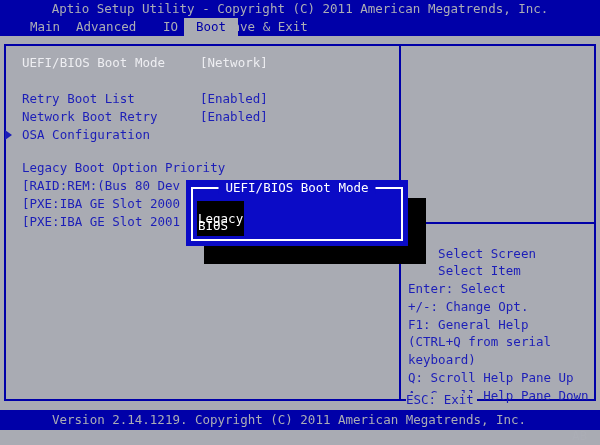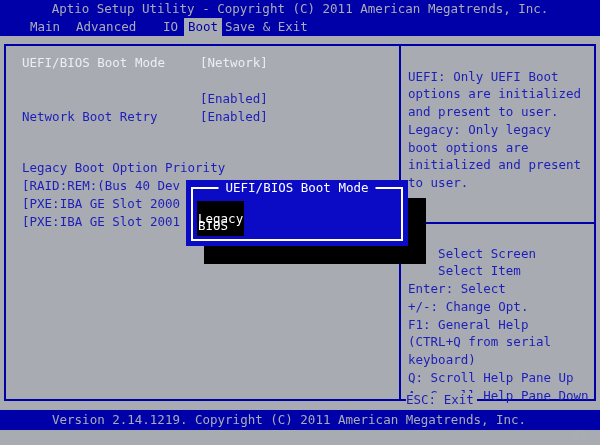--- a/index.html
+++ b/index.html
@@ -7,21 +7,21 @@
     position:relative;width:600px;height:445px;overflow:hidden;
     background:var(--bg,#a9abb3);
     font-family:"DejaVu Sans Mono","Liberation Mono",monospace;
     font-size:12.5px;font-weight:normal;line-height:17.8px;
   }
   
   .titlebar{position:absolute;left:0;top:0;width:600px;height:18px;background:var(--bar,#0000a8);
     color:var(--gray_text,#abadb5);text-align:center;line-height:18px;}
   .menubar{position:absolute;left:0;top:18px;width:600px;height:18px;background:var(--bar,#0000a8);}
   .menu-item{position:absolute;top:0;height:18px;line-height:18px;color:var(--gray_text,#abadb5);white-space:pre;cursor:default;}
-  .menu-item.selected{background:var(--bg,#a9abb3);color:var(--bar,#0000a8);padding:0 4px;}
+  .menu-item.selected{background:var(--bg,#a9abb3);color:var(--bar,#0000a8);padding:0 12px;}
   #mi0{left:30px}#mi1{left:76px}#mi2{left:163px}#mi3{left:184px}#mi4{left:225px}
 
   
   .main-border{position:absolute;left:4px;top:44px;width:592px;height:357px;
     border:2px solid var(--bar,#0000a8);box-sizing:border-box;}
   .vdivider{position:absolute;left:399px;top:44px;width:2px;height:357px;background:var(--bar,#0000a8);}
   .hdivider{position:absolute;left:400px;top:222px;width:194px;height:2px;background:var(--bar,#0000a8);}
 
   
   .opt-row{position:absolute;left:0;width:396px;height:17px;line-height:14px;}
@@ -74,46 +74,44 @@
 
   <div class="main-border"></div>
   <div class="vdivider"></div>
   <div class="hdivider"></div>
 
   <div class="opt-row selected-row" style="top:56px">
     <span class="lbl">UEFI/BIOS Boot Mode</span>
     <span class="val">[Network]</span>
   </div>
   <div class="opt-row" style="top:92px">
+    <span class="lbl">Retry Boot List</span>
     <span class="val">[Enabled]</span>
   </div>
   <div class="opt-row" style="top:110px">
     <span class="lbl">Network Boot Retry</span>
     <span class="val">[Enabled]</span>
   </div>
+  <div class="opt-row" style="top:128px">
+    <span class="submenu-arrow"></span>
+    <span class="lbl">OSA Configuration</span>
+  </div>
   <div class="opt-row" style="top:161px">
     <span class="lbl">Legacy Boot Option Priority</span>
   </div>
   <div class="opt-row" style="top:179px">
-    <span class="lbl">[RAID:REM:(Bus 40 Dev</span>
+    <span class="lbl">[RAID:REM:(Bus 80 Dev</span>
   </div>
   <div class="opt-row" style="top:197px">
     <span class="lbl">[PXE:IBA GE Slot 2000</span>
   </div>
   <div class="opt-row" style="top:215px">
     <span class="lbl">[PXE:IBA GE Slot 2001</span>
   </div>
 
-  <pre class="helptext">UEFI: Only UEFI Boot
-options are initialized
-and present to user.
-Legacy: Only legacy
-boot options are
-initialized and present
-to user.</pre>
   <pre class="keyhelp">    Select Screen
     Select Item
 Enter: Select
 +/-: Change Opt.
 F1: General Help
 (CTRL+Q from serial
 keyboard)
 Q: Scroll Help Pane Up
 A: Scroll Help Pane Down</pre>
   <span class="esc-line">ESC: Exit</span>

